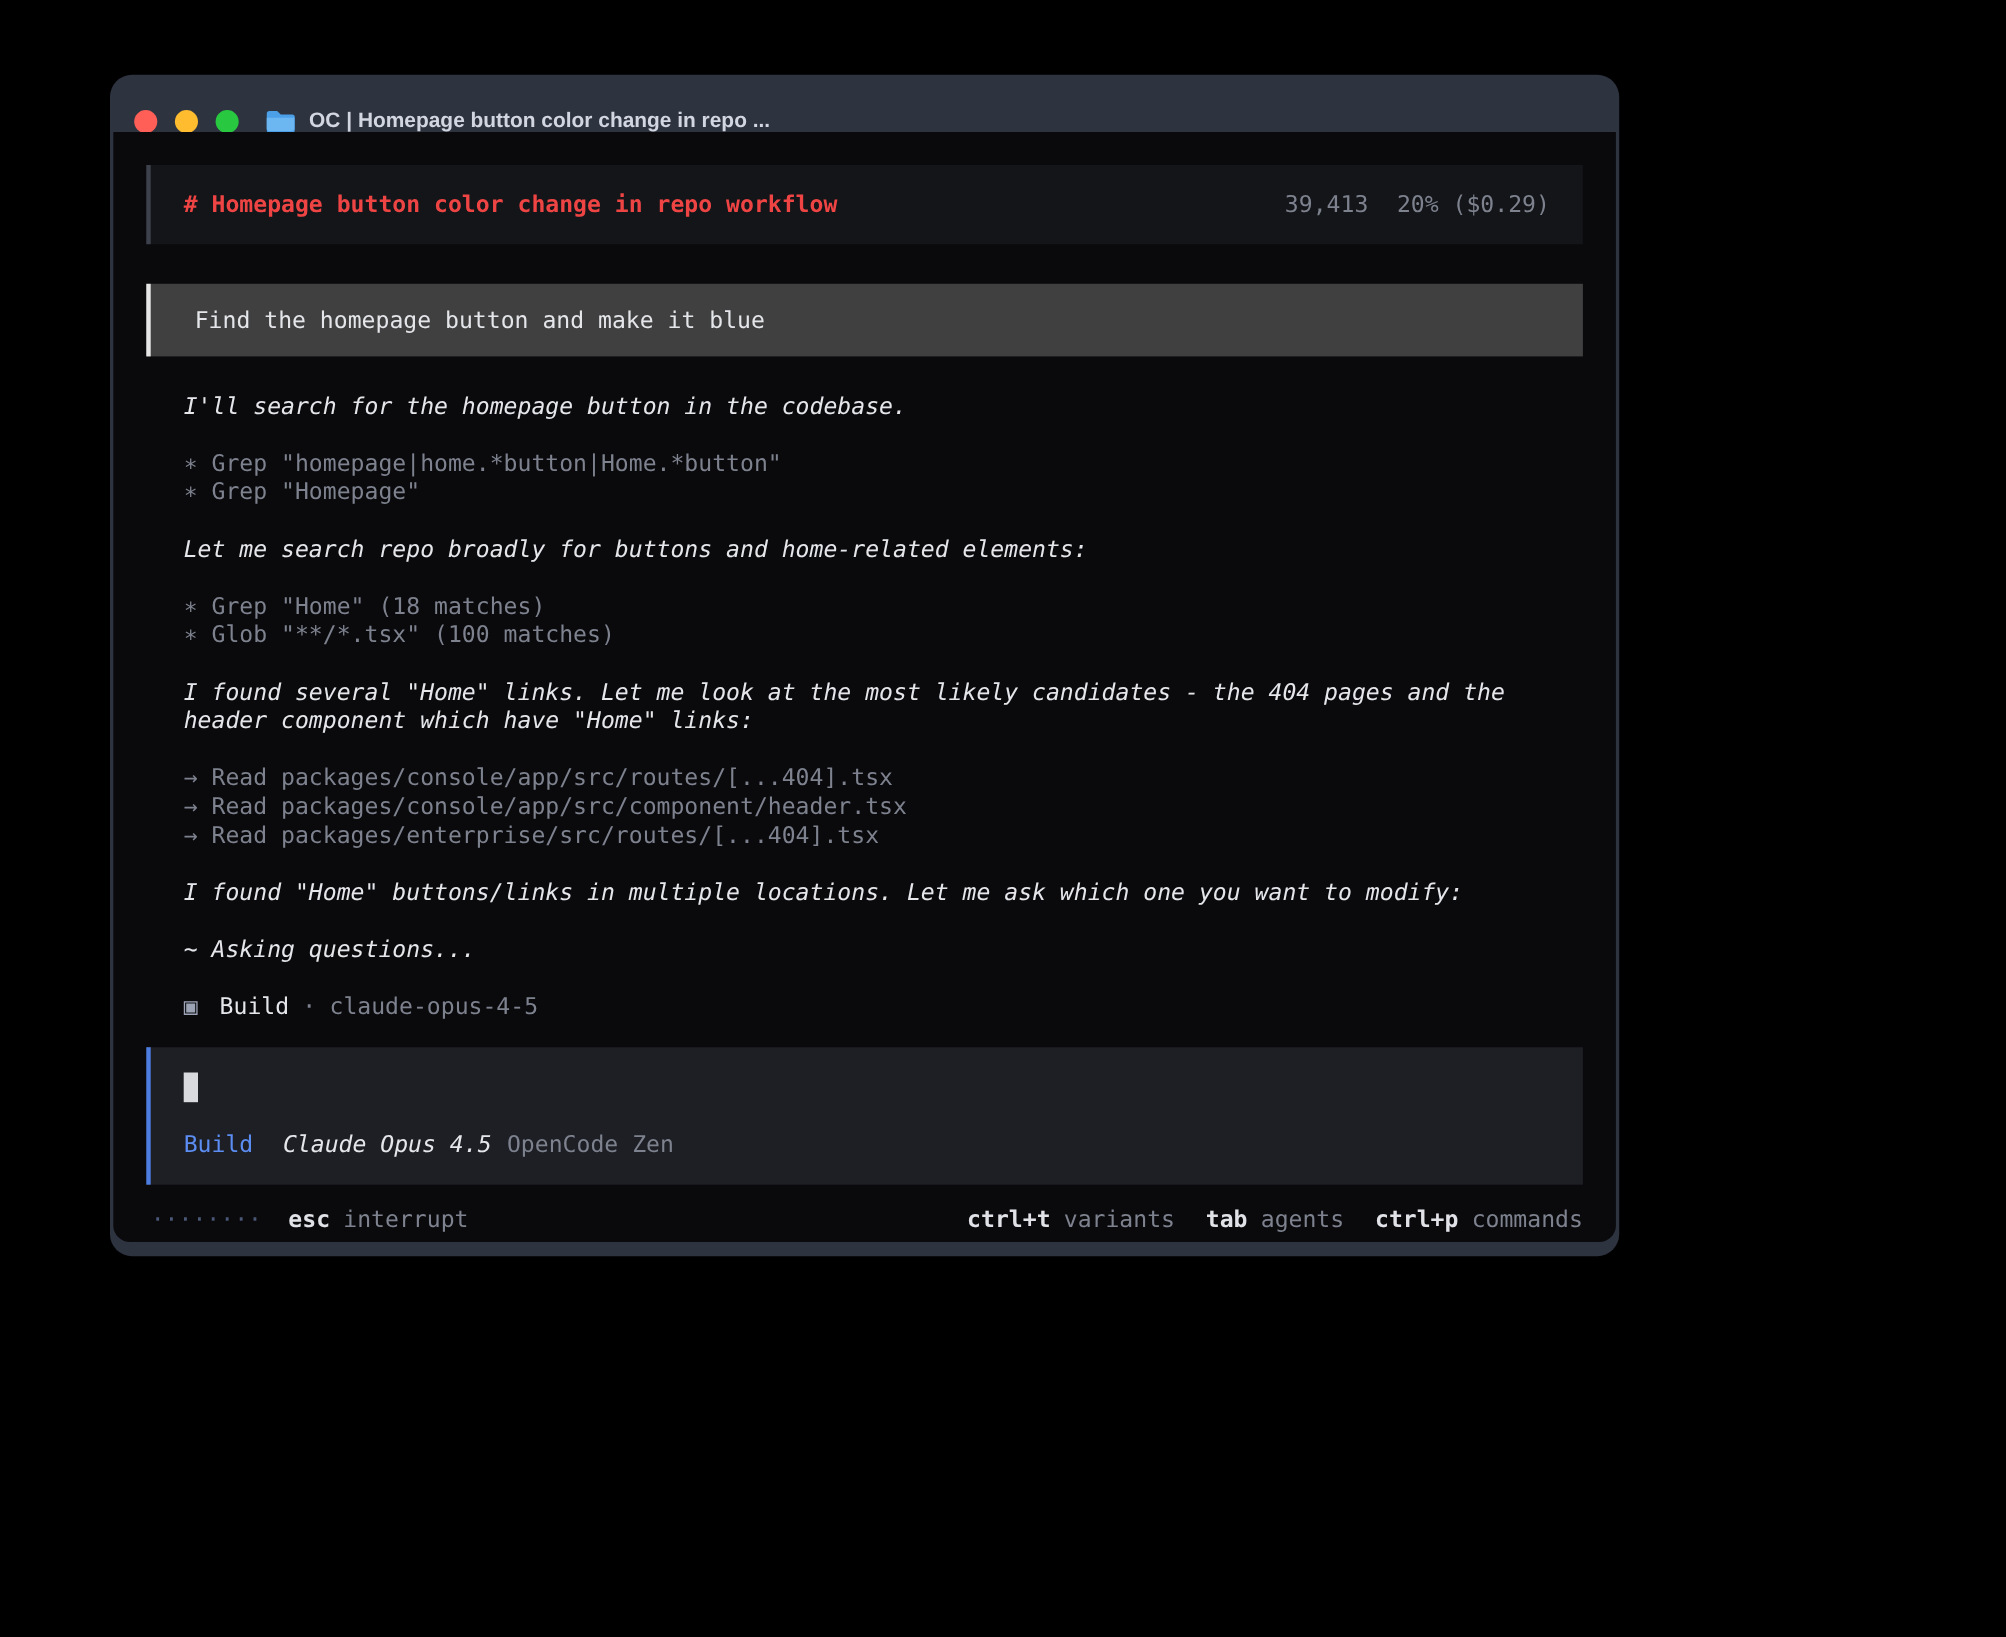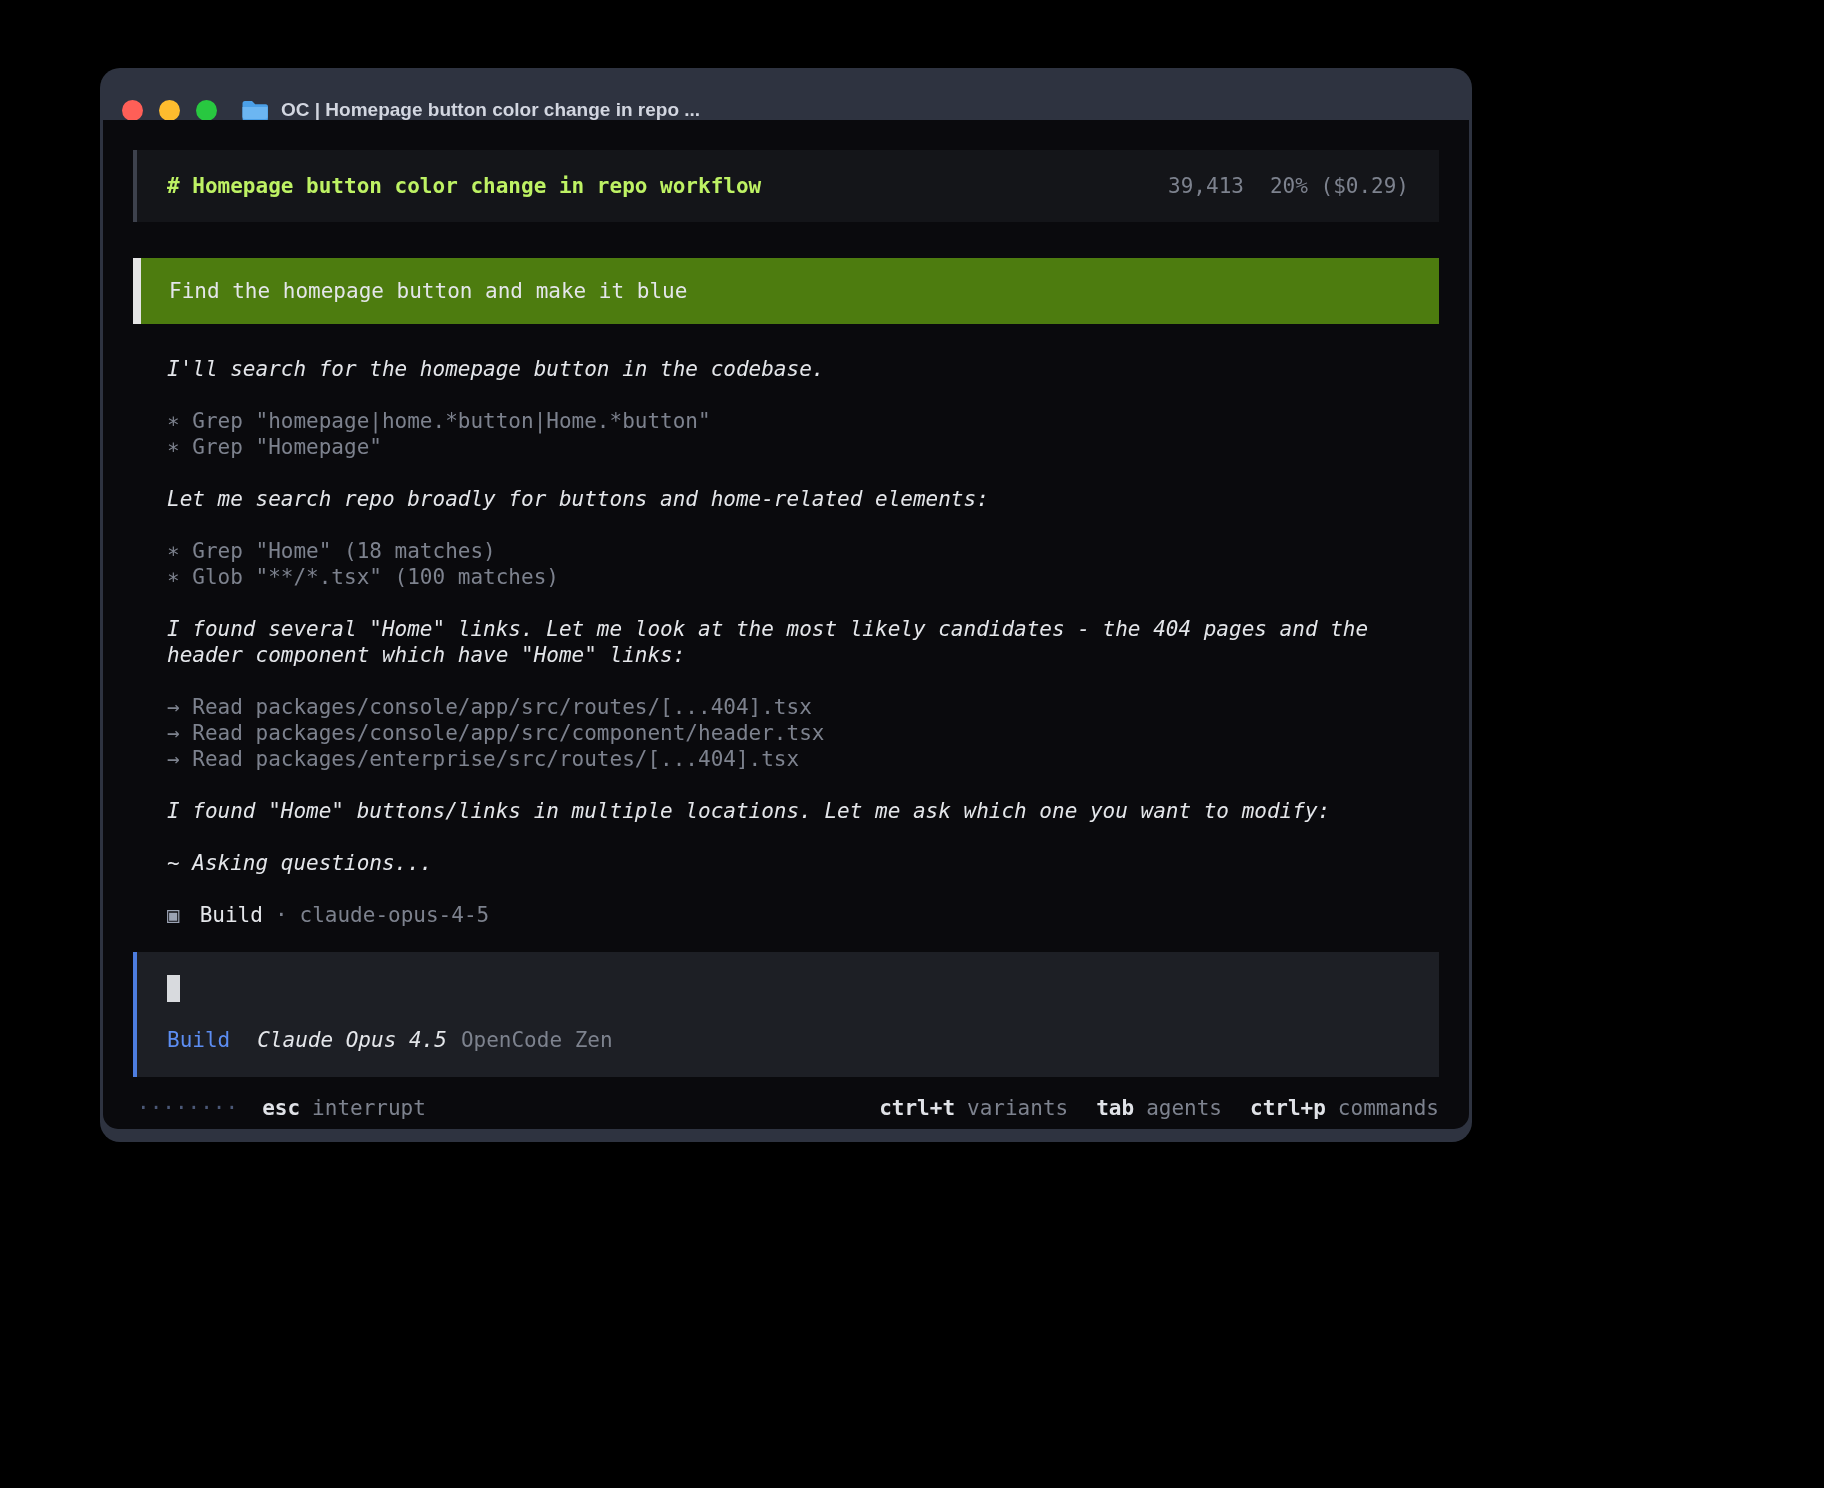--- a/index.html
+++ b/index.html
@@ -34,25 +34,25 @@
     background:#0a0a0d;border-radius:0 0 15px 15px;
     font-size:21px;line-height:26px;color:#e4e6ea;
     overflow:hidden;
   }
   .content{padding:30px 30px 0 30px;}
   .header-block{
     display:flex;justify-content:space-between;align-items:center;
     background:#141519;border-left:4px solid #3d414c;
     padding:23px 30px;
   }
-  .hb-title{font-weight:bold;color:#bef264;}
+  .hb-title{font-weight:bold;color:#ef4444;}
   .hb-stats{display:flex;gap:26px;color:#7d828e;}
   .user-block{
-    margin-top:36px;background:#4d7c0f;border-left:8px solid #e5e5e5;
-    padding:20px 28px;color:#e4e6ea;
+    margin-top:36px;background:#404040;border-left:4px solid #e5e5e5;
+    padding:20px 40px;color:#e4e6ea;
   }
   .messages{margin-top:32px;padding-left:34px;width:1264px;}
   .para{margin-bottom:26px;}
   .white{color:#e4e6ea;font-style:italic;}
   .gray{color:#7d828e;}
   .blue{color:#5c8df2;}
   .status-row{display:flex;align-items:center;margin-bottom:24px;}
   .status-icon{color:#9ba3b4;margin-right:20px;}
   .status-row .agent{color:#e4e6ea;}
   .status-row .sep{color:#7d828e;margin:0 12px;}

